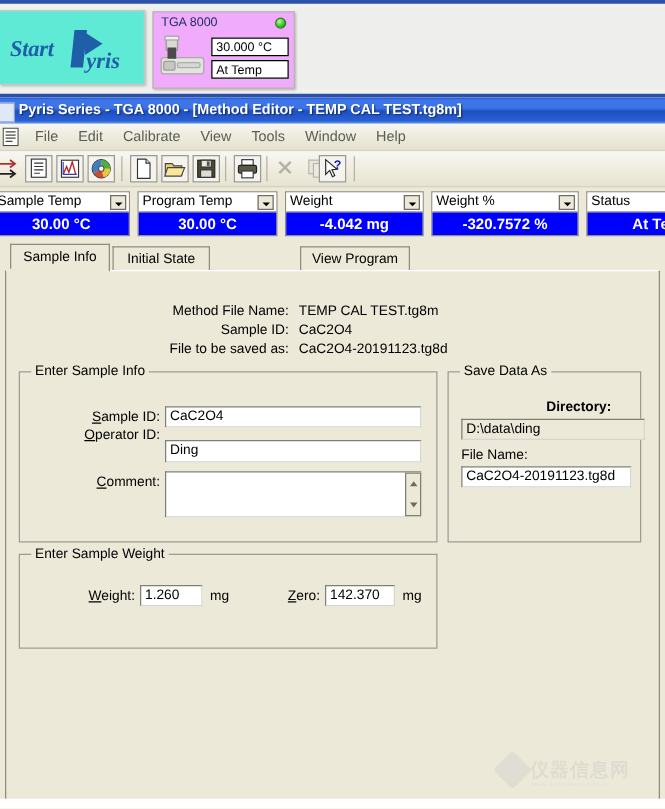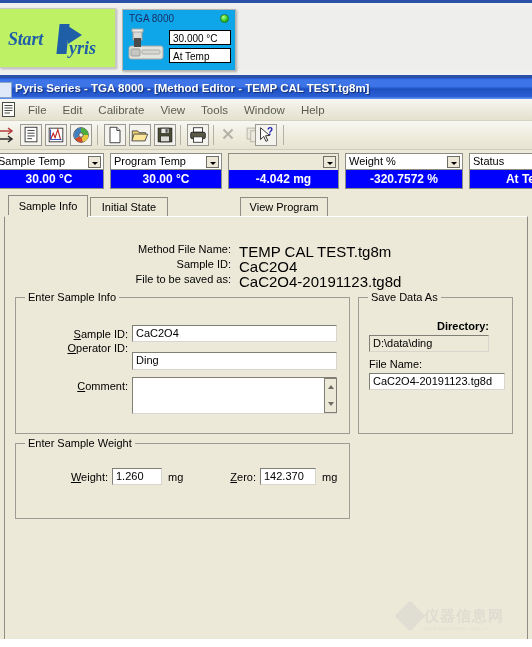--- a/index.html
+++ b/index.html
@@ -24,21 +24,21 @@
   .launcher:before {
     content: ""; position: absolute; left: 0; right: 0; top: 0; height: 5px;
     background: linear-gradient(to bottom,#0f3a9e 0%,#days 0%,#5a84d8 55%,#1b3f9e 100%);
   }
   .launcher-inner {
     position: absolute; left: 0; top: 4px; right: 0; bottom: 4px;
     background: #eeeeec;
   }
   .start-pyris {
     position: absolute; left: 0px; top: 5px; width: 116px; height: 60px;
-    background: #bef264;
+    background: #5eead4;
     border: 1px solid #c8c8c4;
     border-left: none;
     box-shadow: 1px 1px 2px rgba(0,0,0,.25);
     box-sizing: border-box;
   }
   .sp-text {
     position: absolute; left: 8px; top: 20px;
     font-family: "Liberation Serif", serif;
     font-weight: bold; font-style: italic;
     font-size: 18px; color: #1f5fa8;
@@ -57,21 +57,21 @@
   }
   .sp-yris {
     position: absolute; left: 69px; top: 29px;
     font-family: "Liberation Serif", serif;
     font-weight: bold; font-style: italic;
     font-size: 18px; color: #1f5fa8;
   }
 
   .instr-panel {
     position: absolute; left: 122px; top: 6px; width: 114px; height: 62px;
-    background: #0ea5e9;
+    background: #f0abfc;
     border: 1px solid #b5b5b0;
     box-shadow: 1px 1px 2px rgba(0,0,0,.28);
     box-sizing: border-box;
   }
   .instr-title {
     position: absolute; left: 6px; top: 3px;
     font-size: 10px; color: #1b2f66; font-weight: normal;
   }
   .instr-led {
     position: absolute; right: 6px; top: 4px; width: 9px; height: 9px;
@@ -184,21 +184,21 @@
   .tabpage {
     position: absolute; left: 4px; top: 138px; width: 524px; height: 428px;
     background: #ece9d8;
     border: 1px solid #8d8d84; border-top: 1px solid #fff;
     box-sizing: border-box;
   }
   .tabpage-top-cover {
     position: absolute; left: 5px; top: 137px; width: 78px; height: 3px; background: #ece9d8; z-index: 4;
   }
   .hdr-lbl { position: absolute; text-align: right; width: 130px; font-size: 11px; }
-  .hdr-val { position: absolute; left: 234px; font-size: 15px; }
+  .hdr-val { position: absolute; left: 234px; font-size: 11px; }
 
   
   .group {
     position: absolute;
     border: 1px solid #9d9d95;
     box-sizing: border-box;
     background: transparent;
   }
   .group-title {
     position: absolute; top: -7px; left: 9px;
@@ -426,20 +426,21 @@
         <div class="sp-value">30.00 °C</div>
       </div>
 
       <div class="spanel" style="left:110px; width:112px;">
         <div class="sp-label">Program Temp</div>
         <div class="sp-arrow"></div>
         <div class="sp-value">30.00 °C</div>
       </div>
 
       <div class="spanel" style="left:228px; width:111px;">
+        <div class="sp-label">Weight</div>
         <div class="sp-arrow"></div>
         <div class="sp-value">-4.042 mg</div>
       </div>
 
       <div class="spanel" style="left:345px; width:118px;">
         <div class="sp-label">Weight %</div>
         <div class="sp-arrow"></div>
         <div class="sp-value">-320.7572 %</div>
       </div>
 
@@ -481,21 +482,21 @@
         <div class="spin" style="left:308px; top:80px; height:35px;">
           <div class="up"></div>
           <div class="dn"></div>
         </div>
       </div>
 
       <div class="group" style="left:353px; top:80px; width:155px; height:137px;">
         <span class="group-title">Save Data As</span>
 
         <div class="fld-label" style="left:10px; top:22px; width:120px; text-align:right;font-weight:bold;">Directory:</div>
-        <div class="txt disabled" style="left:10px; top:37px; width:120px; height:17px;">D:\data\ding</div>
+        <div class="txt disabled" style="left:10px; top:37px; width:147px; height:17px;">D:\data\ding</div>
 
         <div class="fld-label" style="left:10px; top:60px; width:120px; text-align:left;">File Name:</div>
         <div class="txt" style="left:10px; top:75px; width:136px; height:17px;">CaC2O4-20191123.tg8d</div>
 
       </div>
 
       <div class="group" style="left:10px; top:226px; width:335px; height:76px;">
         <span class="group-title">Enter Sample Weight</span>
 
         <div class="fld-label" style="left:20px; top:27px; width:72px;"><span class="u">W</span><span>eight:</span></div>

